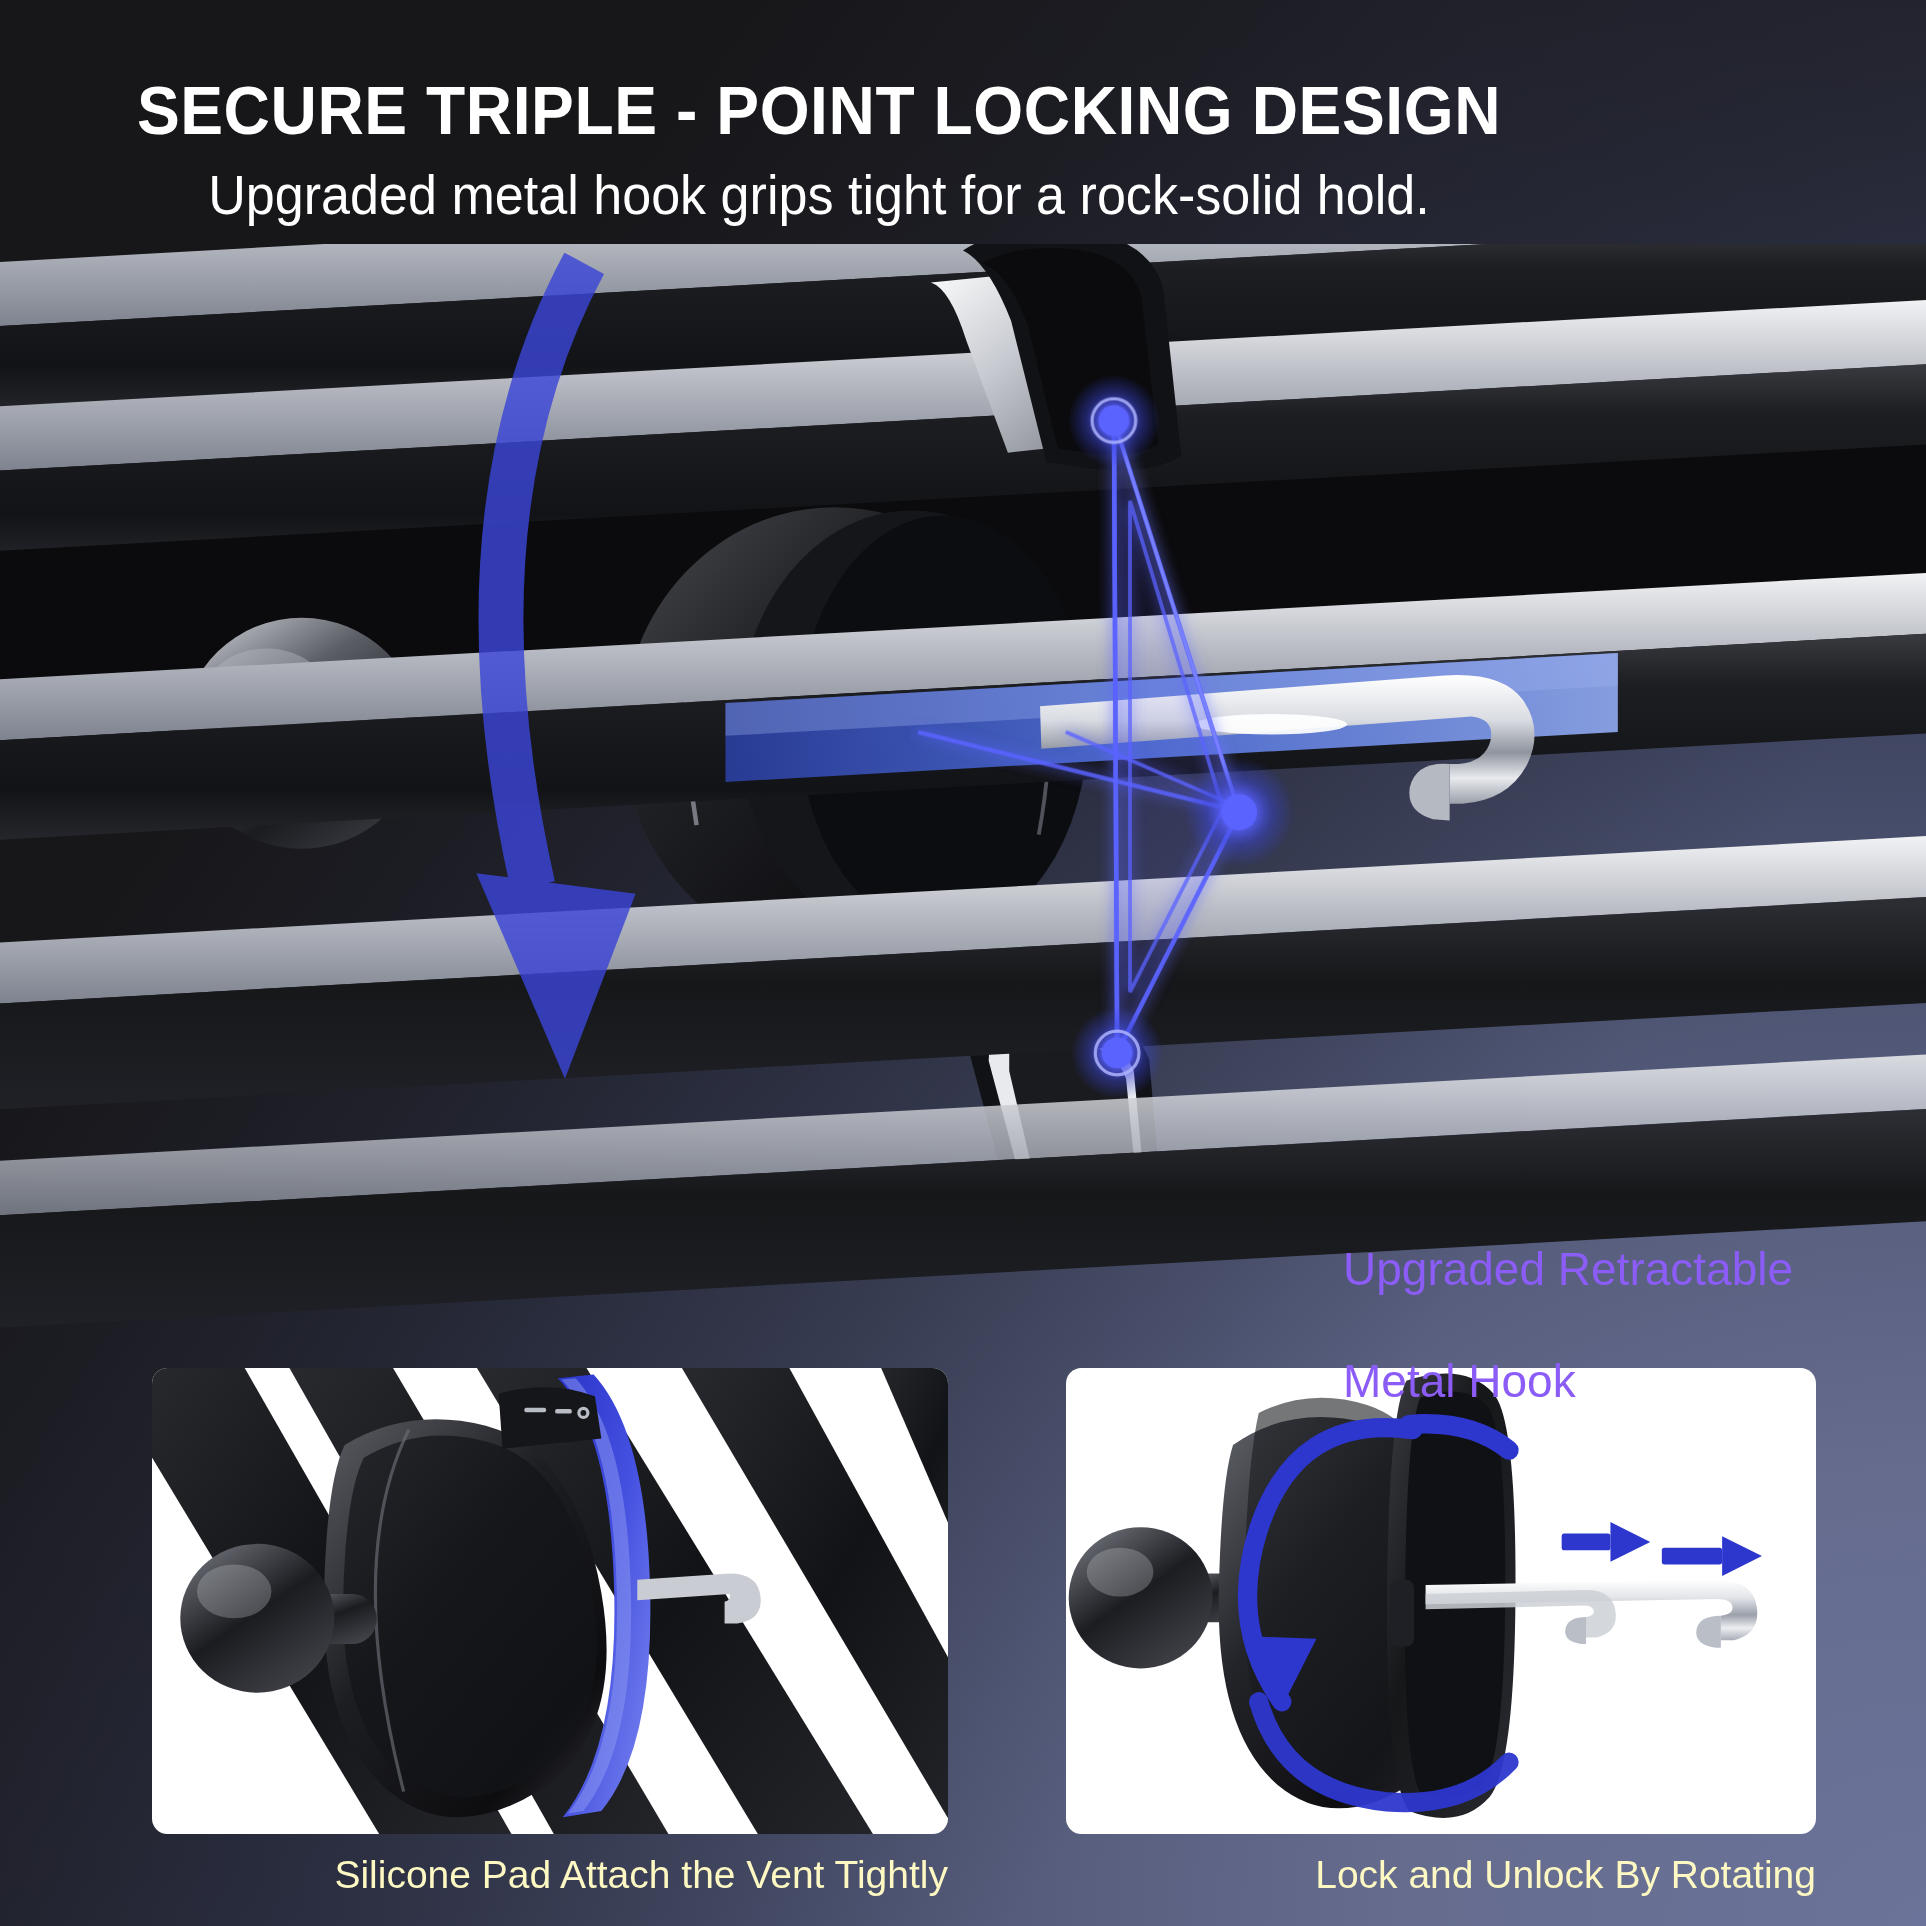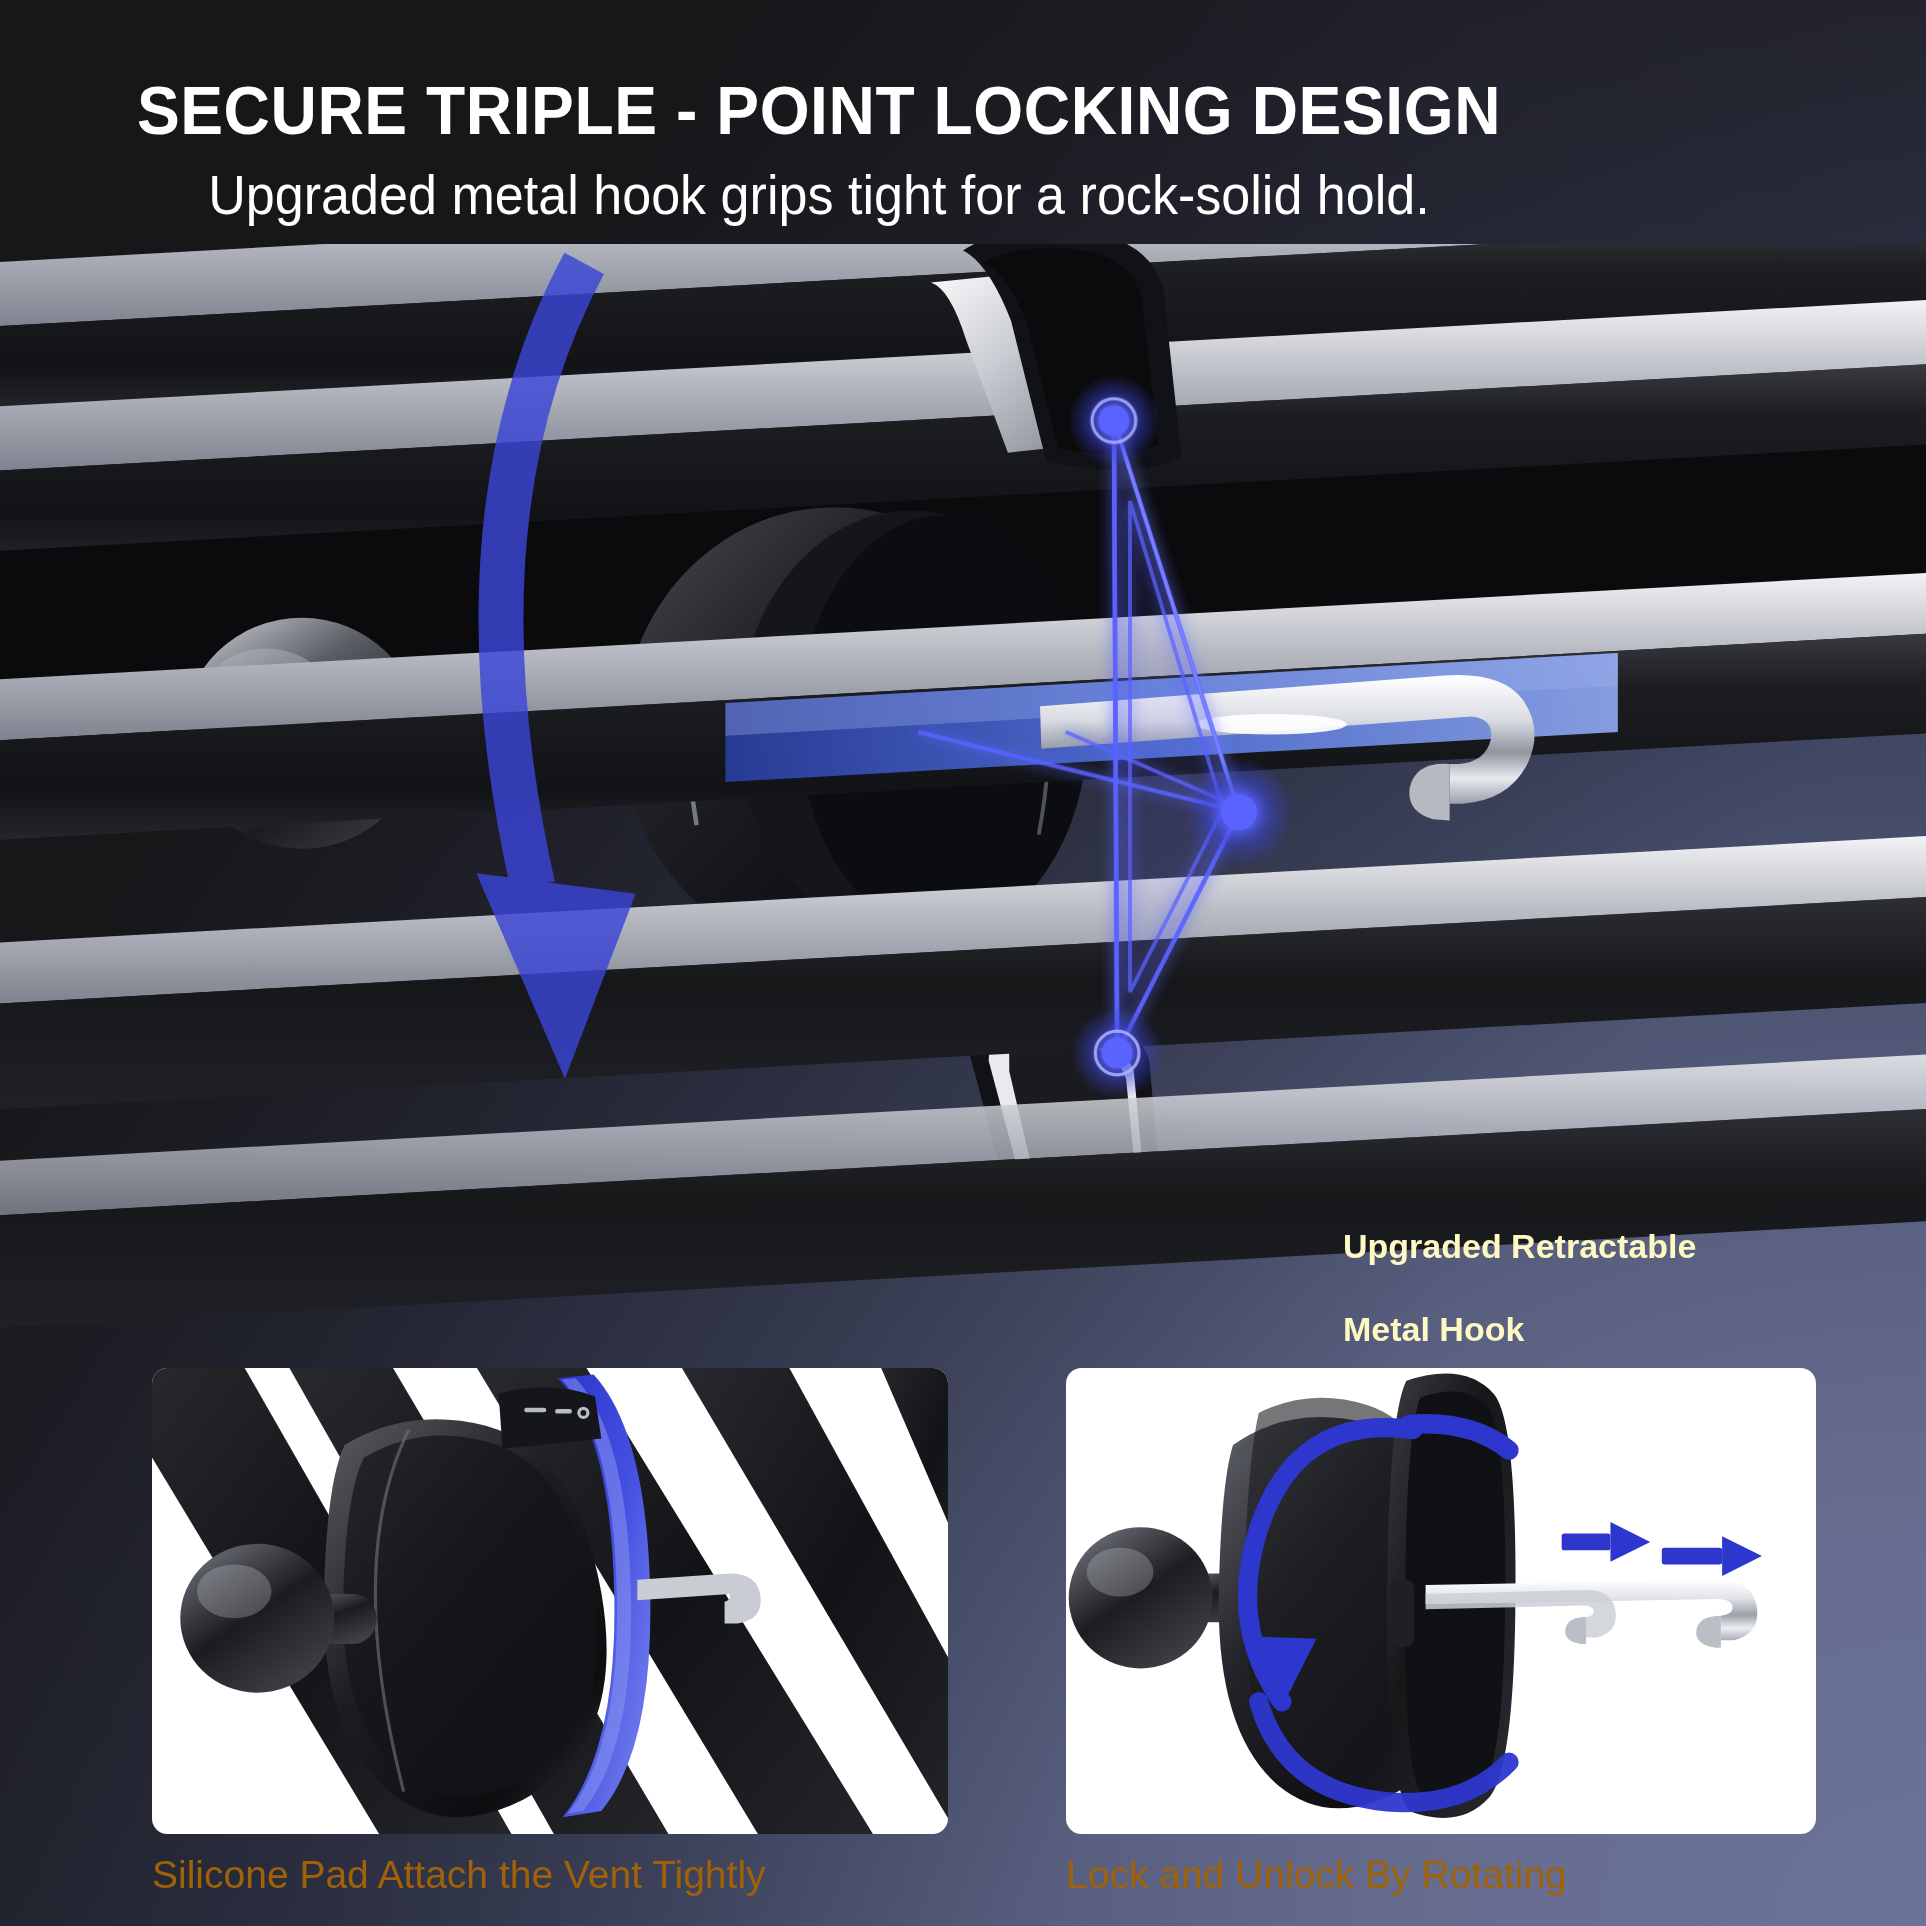--- a/index.html
+++ b/index.html
@@ -43,36 +43,36 @@
     line-height:1;
   }
 
   
   #hero { position:absolute; left:0; top:244px; width:1926px; height:1130px; z-index:10; overflow:hidden; }
   #hero svg { position:absolute; left:0; top:0; }
 
   
   #hero-caption {
     position:absolute; left:1343px; top:1185px; z-index:35;
-    color:#fef9c3; font-size:34px; font-weight:700; line-height:1.22;
+    color:#8b5cf6; font-size:46px; font-weight:400; line-height:1.22;
     white-space:pre-line;
   }
 
   
   .panel {
     position:absolute; top:1368px; height:466px;
     background:#ffffff; border-radius:15.4px; overflow:hidden; z-index:20;
   }
   #panel-left  { left:152px;  width:796px; }
   #panel-right { left:1066px; width:750px; }
   .panel svg { position:absolute; left:0; top:0; }
 
   .caption {
     position:absolute; top:1853px; z-index:30;
-    color:#a16207; font-size:39px; font-weight:400; text-align:left;
+    color:#fef9c3; font-size:39px; font-weight:400; text-align:right;
     white-space:nowrap;
   }
   #caption-left  { left:152px;  width:796px; }
   #caption-right { left:1066px; width:750px; }
 </style>
 </head>
 <body>
 
 <div id="bg"></div>
 <div id="bg-wash"></div>

